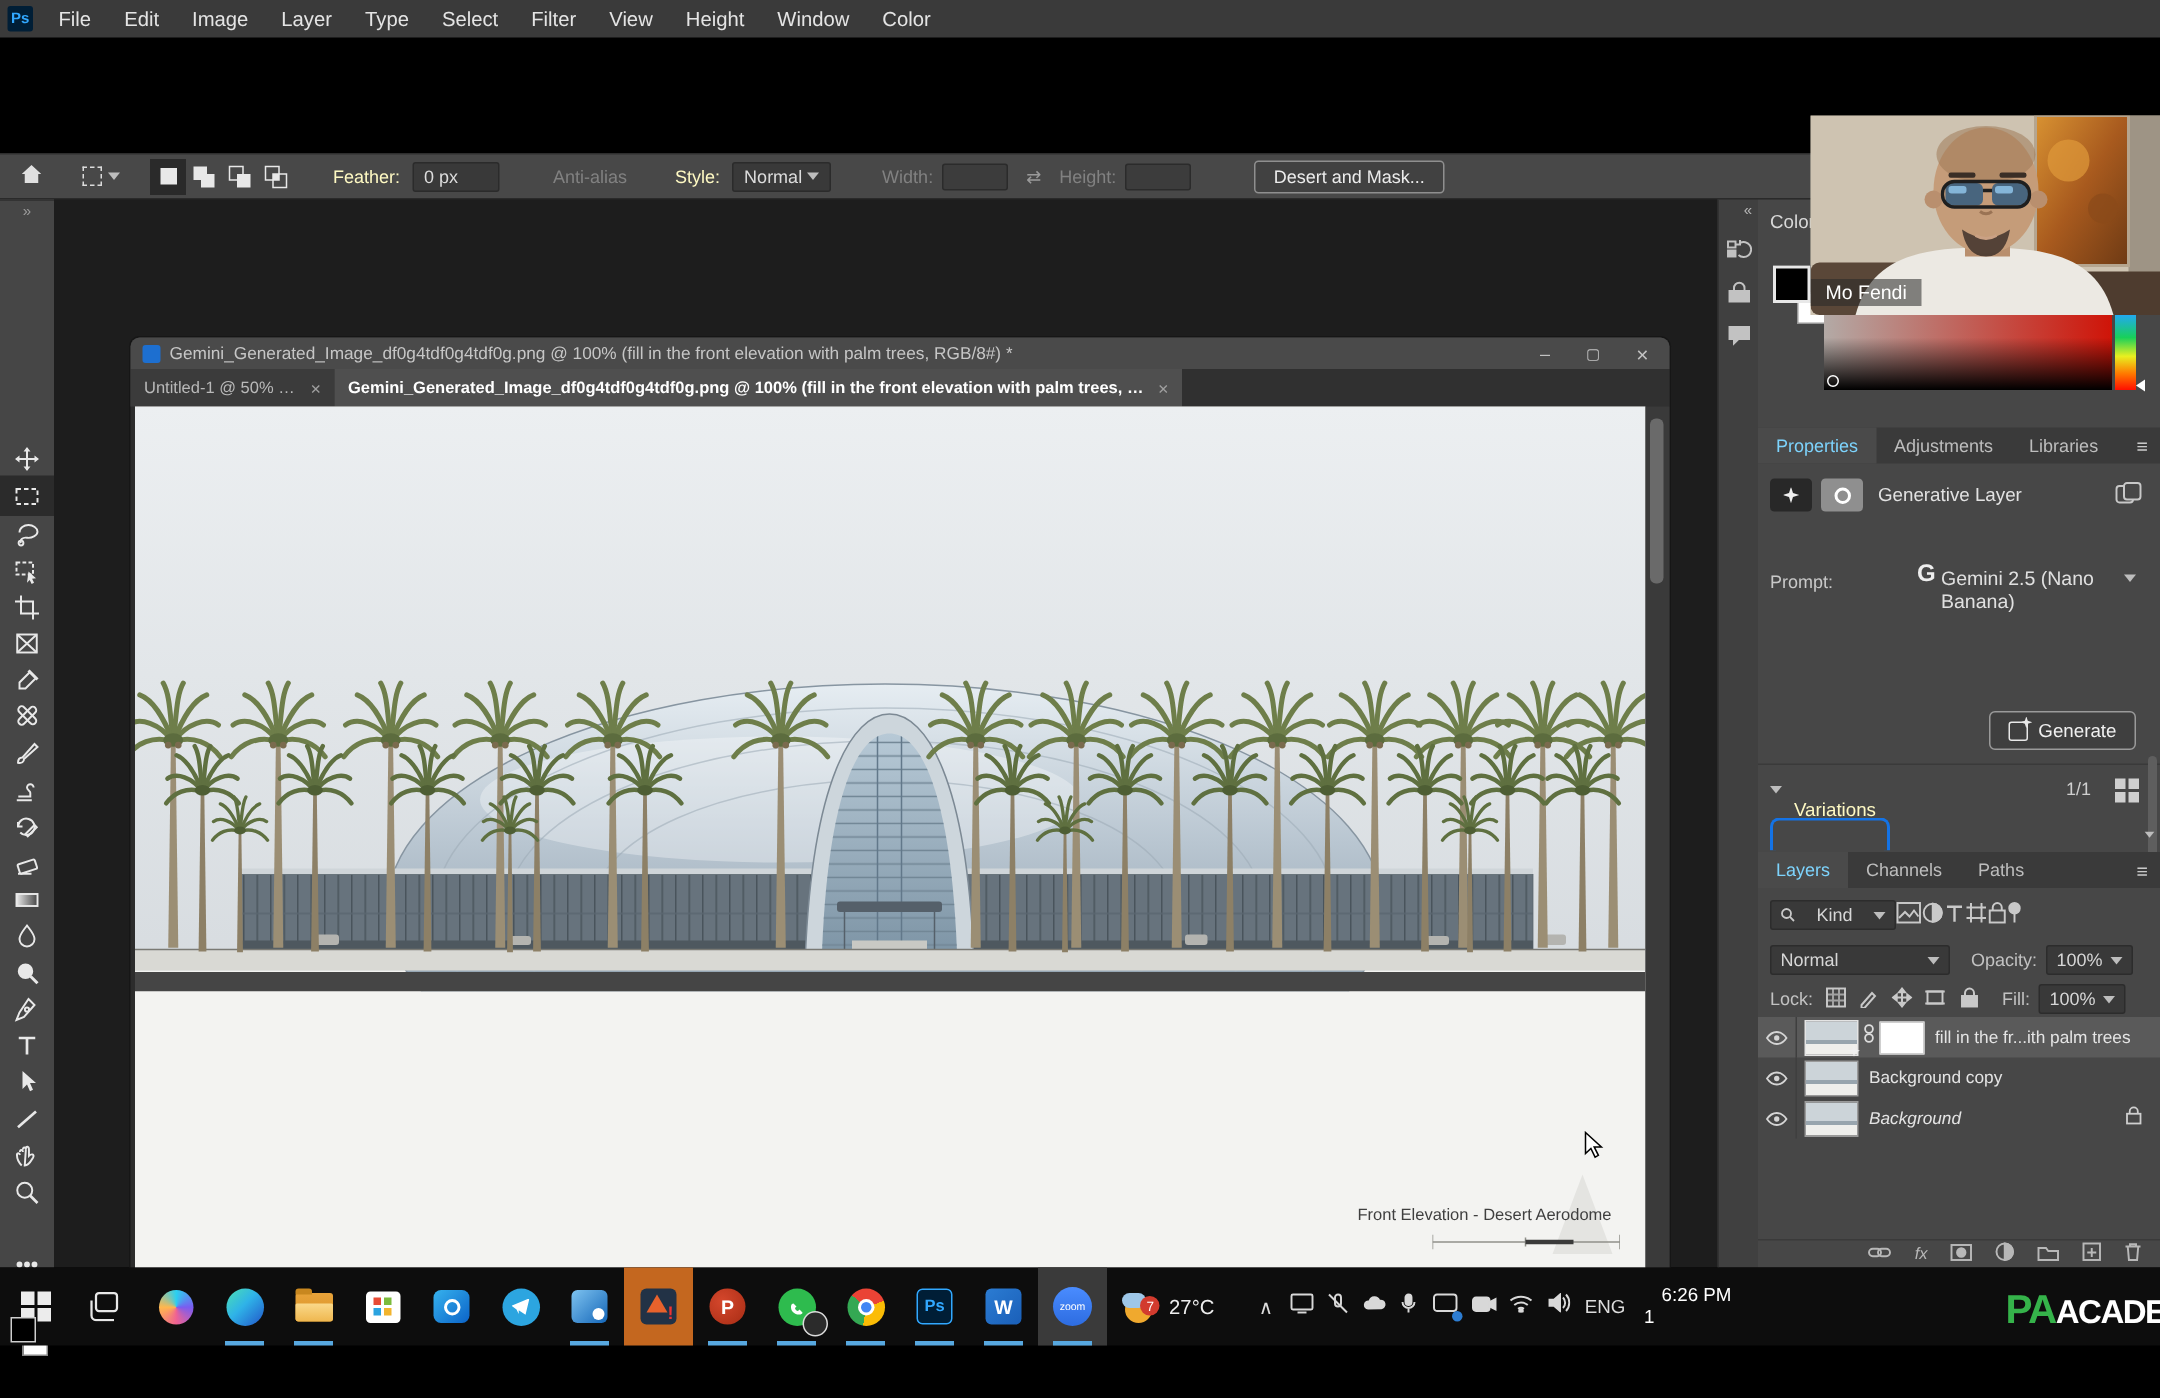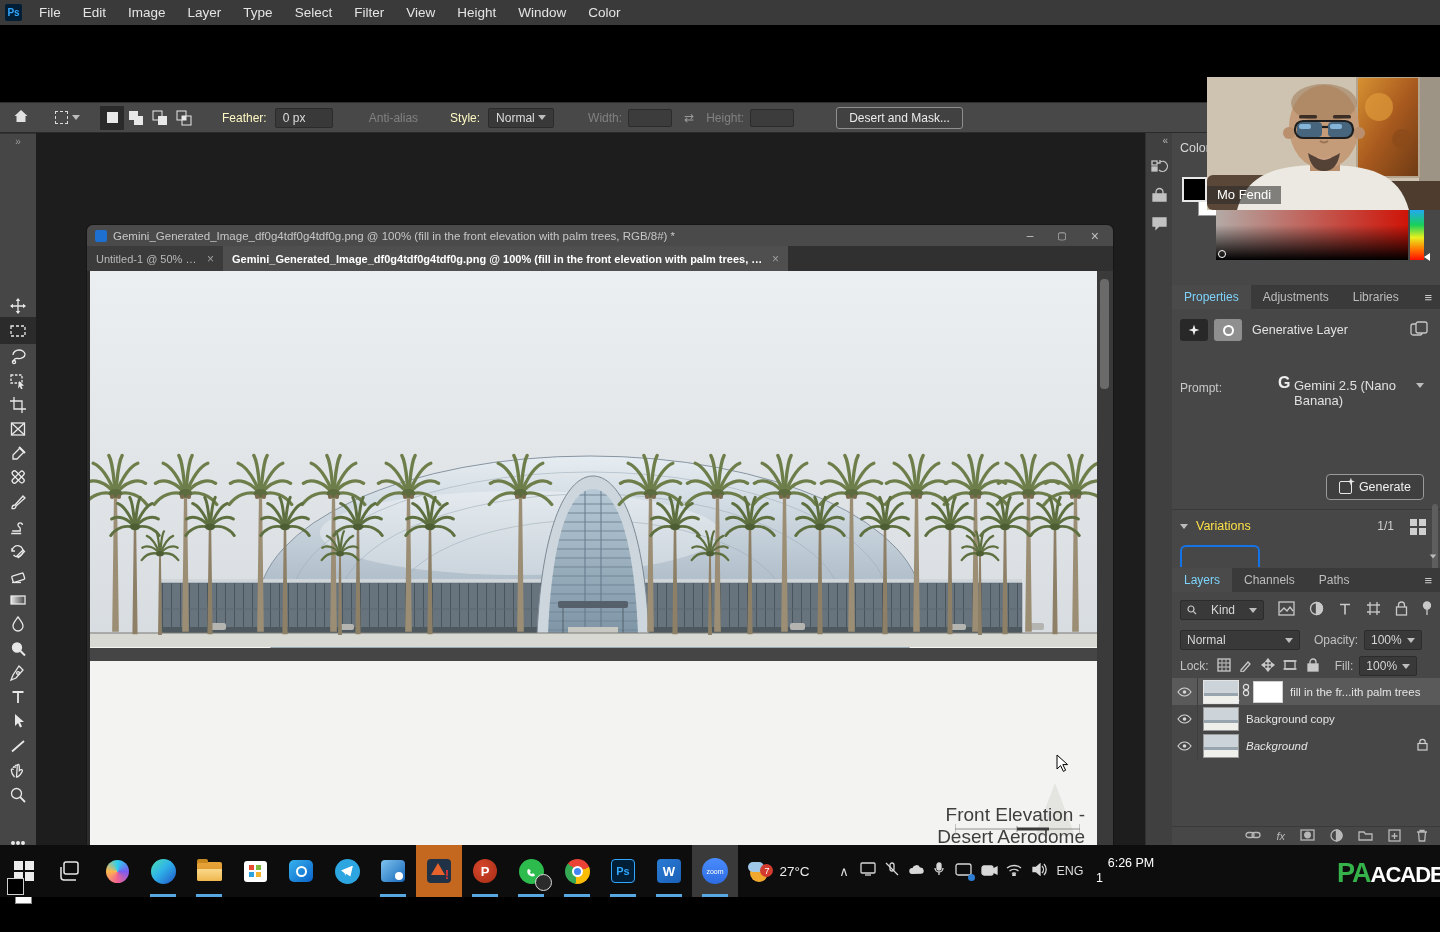--- a/index.html
+++ b/index.html
@@ -37,21 +37,21 @@
 .doc-ctrls{margin-left:auto;display:flex;gap:24px;color:#c2c2c2;font-size:12px;align-items:center;padding-right:6px}
 .tab-bar{height:25px;background:#303030;display:flex}
 .doc-tab{display:flex;align-items:center;padding:0 9px;font-size:11px;gap:7px}
 .doc-tab.inactive{width:136px;background:#3b3b3b;color:#b9b9b9}
 .doc-tab.active{width:565px;background:#4f4f4f;color:#fff;font-weight:bold}
 .doc-tab .x{color:#9f9f9f;font-weight:normal;font-size:12px}
 .doc-tab .tlabel{white-space:nowrap;overflow:hidden;text-overflow:ellipsis}
 .canvas-wrap{position:absolute;left:90px;top:271px;width:1007px;height:574px;background:#f3f3f1;overflow:hidden}
 .vscroll{position:absolute;left:1097px;top:271px;width:16px;height:574px;background:#3a3a3a}
 .vthumb{position:absolute;left:3px;top:8px;width:9px;height:110px;background:#6a6a6a;border-radius:4px}
-.canvas-caption{position:absolute;left:905px;top:804px;width:180px;text-align:right;font-size:19px;color:#3f3f3f}
+.canvas-caption{position:absolute;left:905px;top:804px;width:180px;font-size:11px;color:#3f3f3f}
 .scalebar{position:absolute;left:955px;top:820px}
 
 .mini-dock{position:absolute;left:1145px;top:133px;width:27px;height:712px;background:#404040;border-left:1px solid #323232}
 .mini-dock .md{position:absolute;left:5px;width:17px;height:17px;color:#c2c2c2}
 .mini-dock svg{stroke:#c2c2c2;fill:none;stroke-width:1.3px}
 
 .right-dock{position:absolute;left:1172px;top:133px;width:268px;height:712px;background:#474747}
 .panel-tabs{height:24px;background:#3a3a3a;display:flex;align-items:stretch;font-size:12px;position:relative}
 .ptab{padding:0 12px;display:flex;align-items:center;color:#bdbdbd}
 .ptab.on{background:#4a4a4a;color:#7dd3fc}
@@ -505,21 +505,21 @@
         <span class="caret" style="position:absolute;right:16px;top:74px"></span>
         <div class="gen-btn">
             <span class="gen-ico">
               <i></i>
             </span>
             <span>Generate</span>
           </div>
         <div style="position:absolute;left:0;top:200px;width:268px;border-top:1px solid #3a3a3a"></div>
         <div class="vrow">
           <span class="caret" style="position:absolute;left:8px;top:7px"></span>
-          <span style="position:absolute;left:24px;top:2px;font-size:12.5px;color:#fde047">Variations</span>
+          <span style="position:absolute;left:24px;top:16px;font-size:12.5px;color:#fef9c3">Variations</span>
           <span style="position:absolute;right:46px;top:2px;font-size:12px;color:#cfcfcf">1/1</span>
           <span class="grid4" style="position:absolute;right:14px;top:2px">
               <i></i>
               <i></i>
               <i></i>
               <i></i>
             </span>
         </div>
         <div class="varthumb"></div>
         <div class="pscroll"></div>
@@ -527,21 +527,21 @@
       </div>
     </div>
 
     <div class="layers">
       <div class="panel-tabs">
         <span class="ptab on">Layers</span>
         <span class="ptab">Channels</span>
         <span class="ptab">Paths</span>
         <span class="pmenu">≡</span>
       </div>
-      <div class="lrow" style="position:absolute;left:0;top:32px;width:268px;padding:0 8px;justify-content:space-between">
+      <div class="lrow" style="position:absolute;left:0;top:32px;width:268px;padding:0 8px;">
         <span class="combo" style="width:84px;justify-content:space-between">
           <svg width="10" height="10">
               <circle cx="4" cy="4" r="3" fill="none" stroke="#c9c9c9" stroke-width="1.2"></circle>
               <line x1="6.3" y1="6.3" x2="9" y2="9" stroke="#c9c9c9" stroke-width="1.2"></line>
             </svg>
           <span>Kind</span>
             <span class="caret"></span>
         </span>
         <span class="licon"><svg width="17" height="15">
               <rect x="1" y="1" width="15" height="13"></rect>

